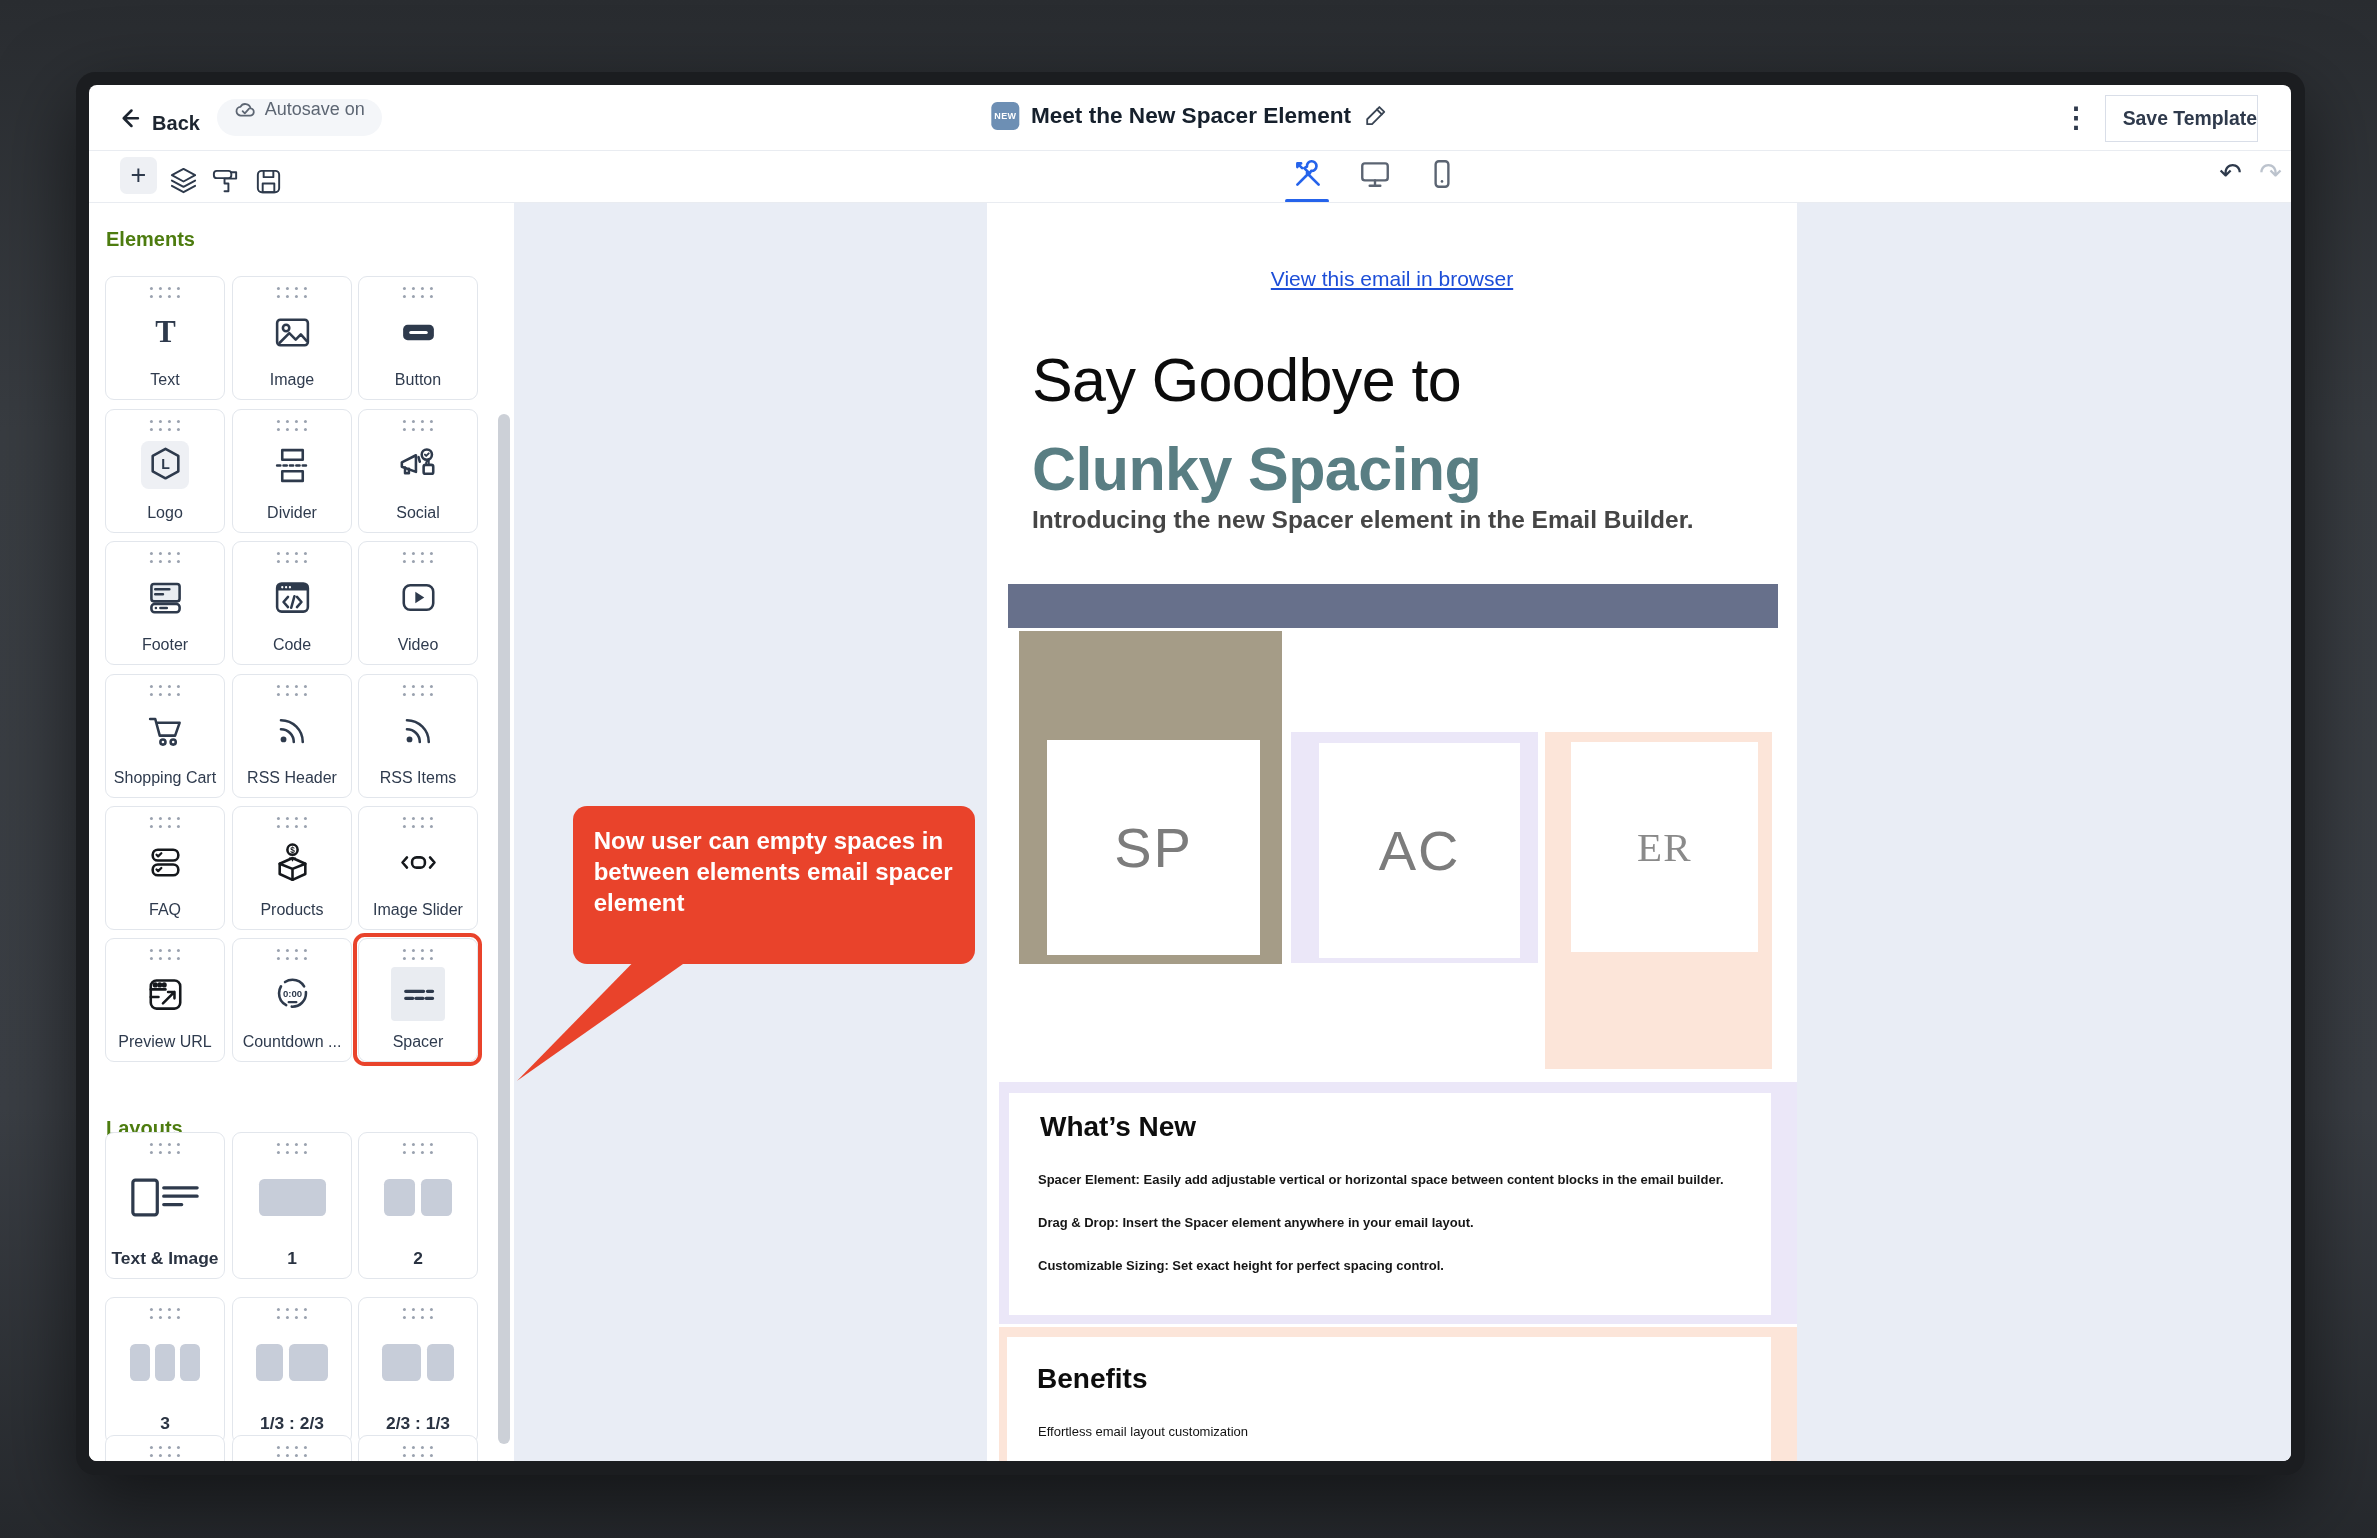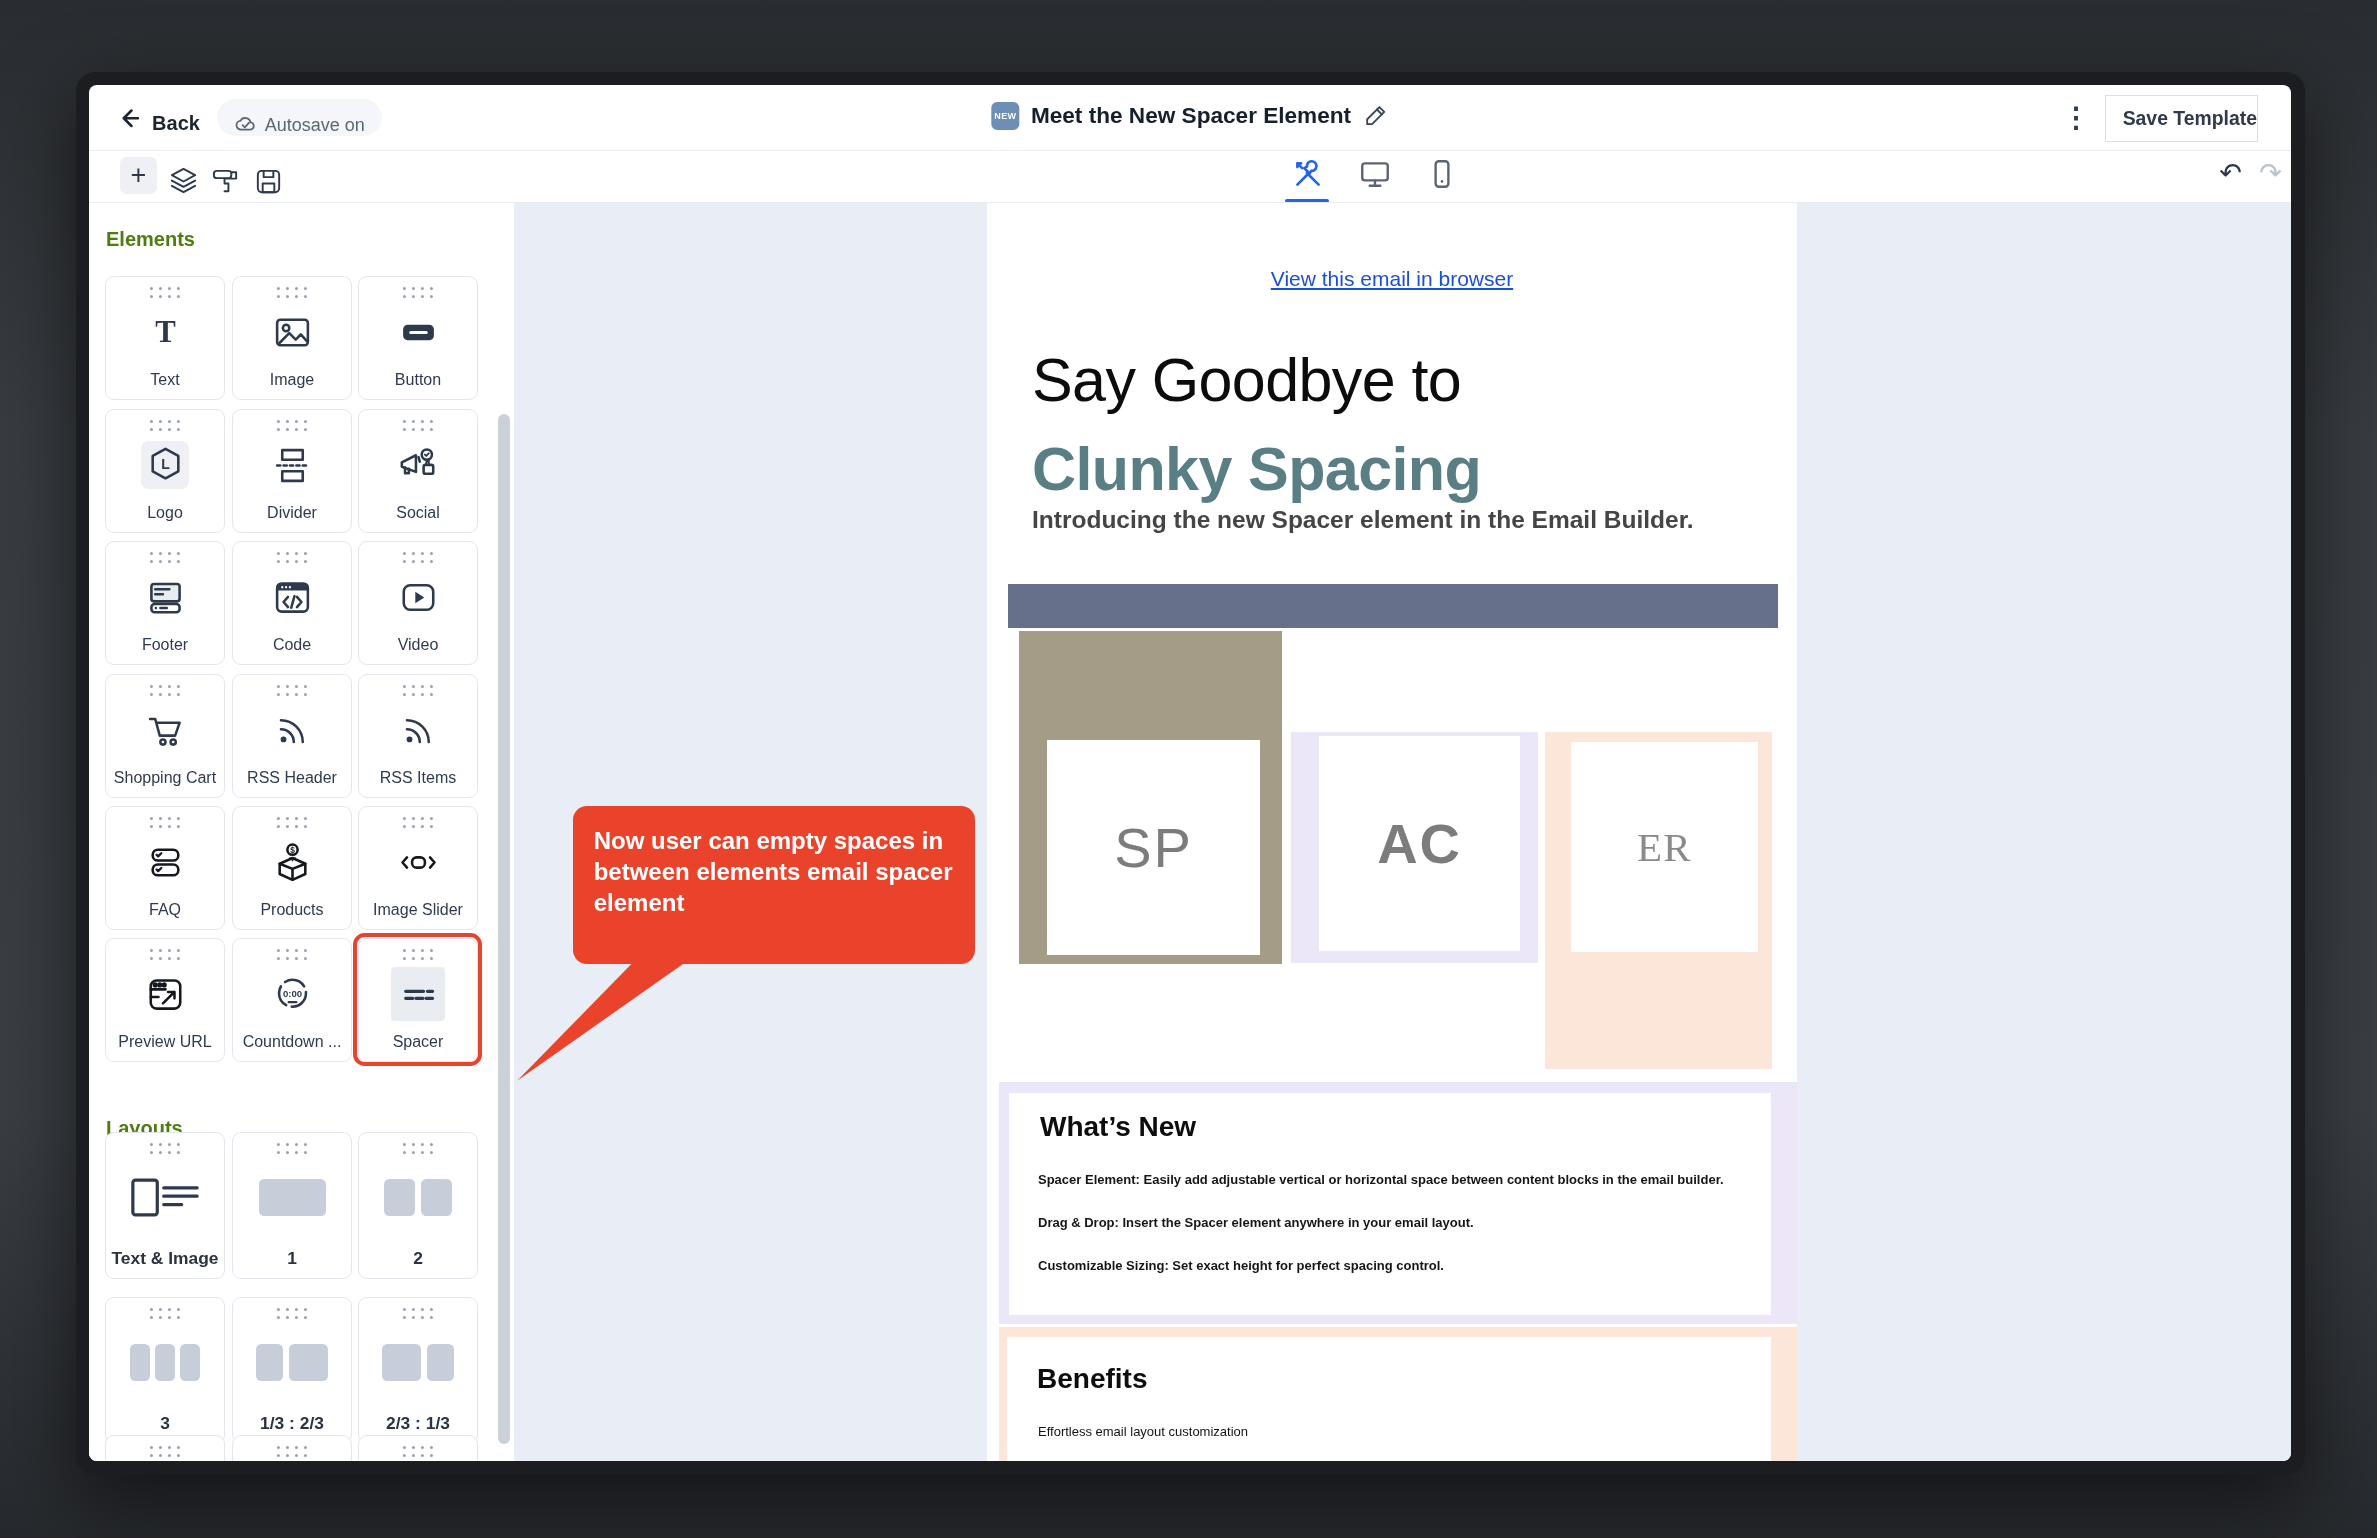--- a/index.html
+++ b/index.html
@@ -17,21 +17,21 @@
   #win-inner{
     position:absolute;left:13px;top:13px;width:2202px;height:1376px;
     background:#ffffff;border-radius:7.8px;overflow:hidden;
   }
   .hdivider{position:absolute;left:0;width:2202px;height:1.3px;background:#e9ecf1;}
   .iconbtn{display:flex;align-items:center;justify-content:center;cursor:pointer;}
   
   .backrow{display:flex;align-items:center;gap:11.6px;}
   .backlabel{font-size:20px;font-weight:700;color:#1d2530;margin-top:12px;}
   .pill{
-    display:flex;align-items:flex-end;gap:7.8px;background:#f4f6f9;border-radius:19.4px;
+    display:flex;align-items:flex-start;gap:7.8px;background:#f4f6f9;border-radius:19.4px;
     padding:0 17px;height:37px;font-size:18px;color:#5d6673;
   }
   .titlewrap{display:flex;align-items:center;gap:11.6px;}
   .titlebadge{
     width:28px;height:28px;border-radius:5.8px;background:#6d8fb4;color:#fff;
     display:flex;align-items:center;justify-content:center;font-size:9px;font-weight:700;letter-spacing:0.3px;
   }
   .titletext{font-size:22.6px;font-weight:600;color:#16202c;}
   .kebab{font-size:28px;color:#2f3a4c;font-weight:700;line-height:1;}
   .savebtn{
@@ -204,21 +204,21 @@
     <div class="abs esub" style="left:943px;top:421px;">Introducing the new Spacer element in the Email Builder.</div>
 
     <div class="abs" style="left:919px;top:499px;width:770px;height:44px;background:#67708b;"></div>
 
     <div class="imgblock" style="left:930px;top:546px;width:263px;height:333px;background:#a59c87;">
       <div class="innerbox" style="left:28px;top:109px;width:213px;height:215px;">
         <span class="letter-sans">SP</span>
       </div>
     </div>
     <div class="imgblock" style="left:1202px;top:647px;width:247px;height:231px;background:#ebe7f8;">
-      <div class="innerbox" style="left:28px;top:4px;width:201px;height:215px;font-weight:bold;">
+      <div class="innerbox" style="left:28px;top:11px;width:201px;height:215px;">
         <span class="letter-sans">AC</span>
       </div>
     </div>
     <div class="imgblock" style="left:1456px;top:647px;width:227px;height:337px;background:#fce5d9;">
       <div class="innerbox" style="left:26px;top:10.3px;width:187px;height:210px;">
         <span class="letter-serif">ER</span>
       </div>
     </div>
 
     <div class="panel" style="left:910px;top:997px;width:798px;height:242px;background:#ebe7f8;"></div>

